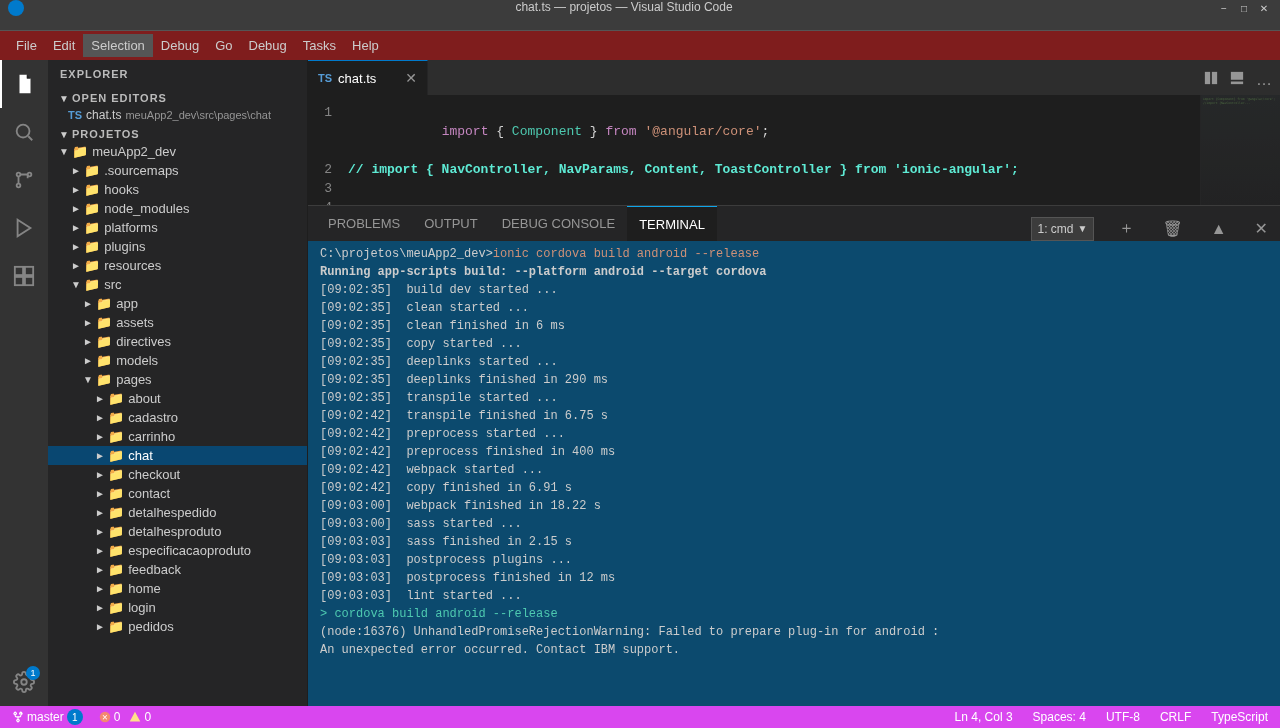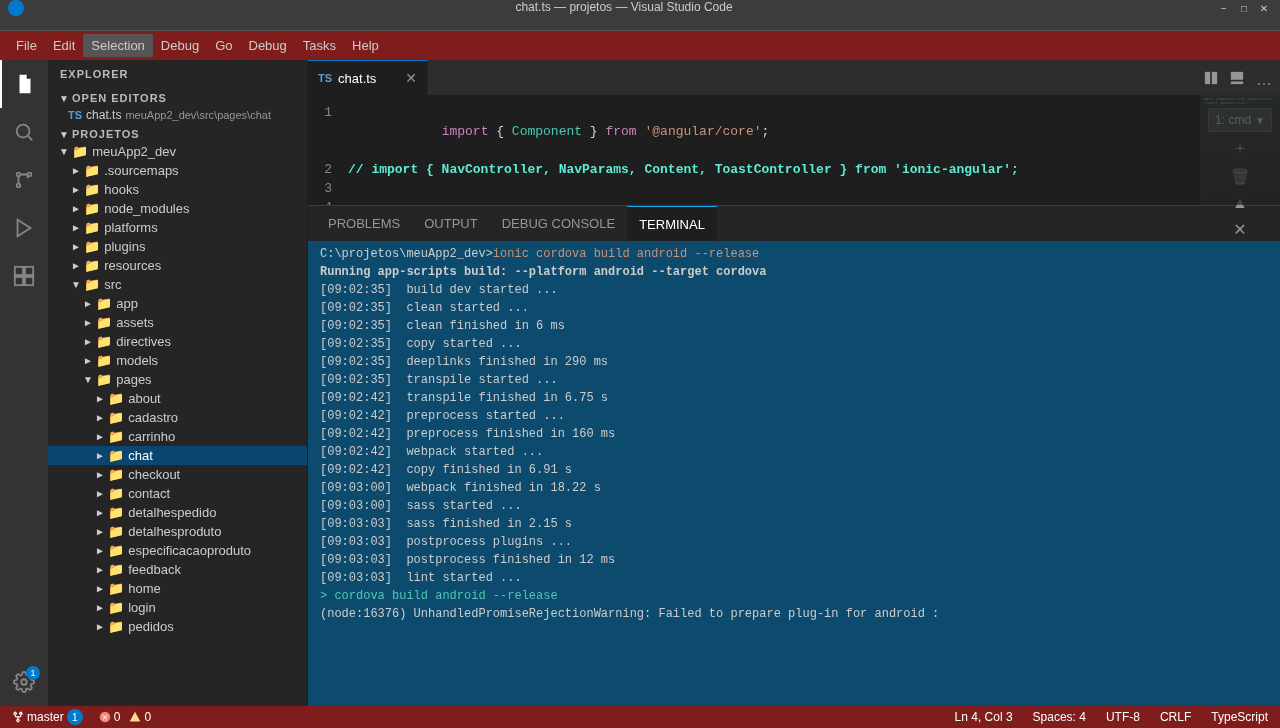--- a/index.html
+++ b/index.html
@@ -229,23 +229,22 @@
       align-items: center;
       cursor: pointer;
       font-size: 13px;
       color: #969696;
     }
     .panel-tab.active { color: #ffffff; border-top: 1px solid #0ea5e9; background: #1e1e1e; }
     #panel-tab-right {
       margin-left: auto;
       display: flex;
       align-items: center;
-      gap: 4px;
+      gap: 20px;
       padding-right: 8px;
-      flex-direction: column;
     }
     .panel-ctrl { color: #969696; cursor: pointer; font-size: 16px; padding: 2px 4px; }
 
     
     .terminal-dropdown {
       display: flex;
       align-items: center;
       background: #3c3c3c;
       border: 1px solid #555;
       padding: 2px 6px;
@@ -267,21 +266,21 @@
     }
     .term-line { white-space: pre-wrap; word-break: break-all; }
     .term-prompt { color: #cccccc; }
     .term-cmd { color: #ce9178; }
     .term-bold { font-weight: bold; }
     @keyframes blink { 50% { opacity: 0; } }
 
     
     #statusbar {
       height: 22px;
-      background: #7f1d1d;
+      background: #d946ef;
       display: flex;
       align-items: center;
       padding: 0 8px;
       font-size: 12px;
       color: #ffffff;
       flex-shrink: 0;
       gap: 0;
     }
     .status-left { display: flex; align-items: center; gap: 8px; }
     .status-right { margin-left: auto; display: flex; align-items: center; gap: 12px; }
@@ -619,35 +618,37 @@
         </div>
       </div>
 
       <div id="terminal-content">
         <div class="term-line"><span class="term-prompt">C:\projetos\meuApp2_dev&gt;</span><span class="term-cmd">ionic cordova build android --release</span></div>
         <div class="term-line term-bold">Running app-scripts build: --platform android --target cordova</div>
         <div class="term-line">[09:02:35]  build dev started ...</div>
         <div class="term-line">[09:02:35]  clean started ...</div>
         <div class="term-line">[09:02:35]  clean finished in 6 ms</div>
         <div class="term-line">[09:02:35]  copy started ...</div>
+        <div class="term-line">[09:02:35]  deeplinks started ...</div>
         <div class="term-line">[09:02:35]  deeplinks finished in 290 ms</div>
         <div class="term-line">[09:02:35]  transpile started ...</div>
         <div class="term-line">[09:02:42]  transpile finished in 6.75 s</div>
         <div class="term-line">[09:02:42]  preprocess started ...</div>
-        <div class="term-line">[09:02:42]  preprocess finished in 160 ms</div>
+        <div class="term-line">[09:02:42]  preprocess finished in 400 ms</div>
         <div class="term-line">[09:02:42]  webpack started ...</div>
         <div class="term-line">[09:02:42]  copy finished in 6.91 s</div>
         <div class="term-line">[09:03:00]  webpack finished in 18.22 s</div>
         <div class="term-line">[09:03:00]  sass started ...</div>
         <div class="term-line">[09:03:03]  sass finished in 2.15 s</div>
         <div class="term-line">[09:03:03]  postprocess plugins ...</div>
         <div class="term-line">[09:03:03]  postprocess finished in 12 ms</div>
         <div class="term-line">[09:03:03]  lint started ...</div>
         <div class="term-line"><span style="color:#4ec9b0;">&gt; cordova build android --release</span></div>
         <div class="term-line">(node:16376) UnhandledPromiseRejectionWarning: Failed to prepare plug-in for android :</div>
+        <div class="term-line">An unexpected error occurred. Contact IBM support.</div>
 
       </div>
     </div>
 
   </div>
 </div>
 
 <div id="statusbar">
   <div class="status-left">
     <div class="status-item">

